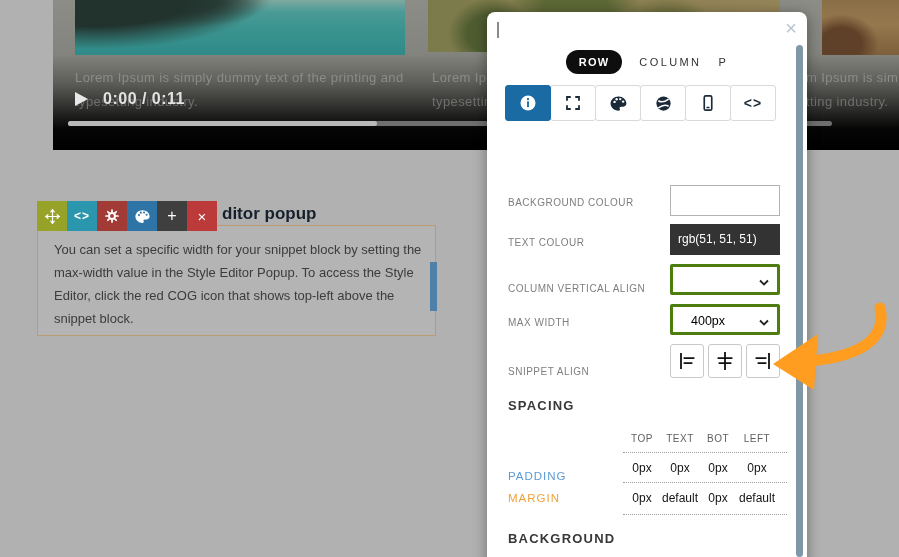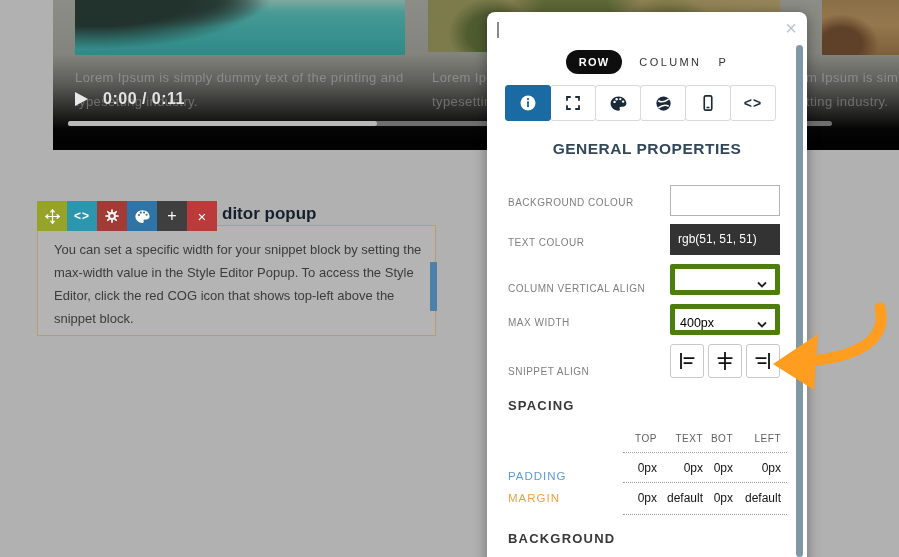--- a/index.html
+++ b/index.html
@@ -62,28 +62,28 @@
   .itab { width:46px; height:36px; border:1px solid #d9d9d9; margin-left:-1px; background:#fff;
     display:flex; align-items:center; justify-content:center; cursor:pointer; border-radius:3px; color:#1b2a38; }
   .itab.active { background:#1a6ba3; border-color:#1a6ba3; z-index:1; }
   .itab .glyph { font-size:14px; font-weight:700; letter-spacing:1px; }
   .gen-title { position:absolute; left:0; top:128px; width:100%; text-align:center;
     color:#33475b; font-size:15.5px; font-weight:700; letter-spacing:.5px; }
   .f-label { position:absolute; left:21px; width:155px; font-size:10px; color:#7e7e7e; letter-spacing:.5px; }
   .f-ctl { position:absolute; left:183px; width:110px; height:31px; }
   .box-white { background:#fff; border:1px solid #b3b3b3; }
   .box-dark { background:#333; color:#fff; font-size:12px; line-height:31px; padding-left:8px; }
-  .sel { background:#fff; border:5px solid #4d7c0f; border-radius:2px; font-size:12.5px; color:#000;
-    line-height:29px; padding-left:5px; cursor:pointer; }
+  .sel { background:#fff; border:3px solid #4d7c0f; border-radius:2px; font-size:12.5px; color:#000;
+    line-height:29px; padding-left:18px; cursor:pointer; }
   .sel svg { position:absolute; right:8px; top:12px; }
   .align-group { position:absolute; left:183px; top:332px; display:flex; gap:4px; }
   .align-btn { width:34px; height:34px; border:1px solid #c9c9c9; border-radius:3px; background:#fff;
     display:flex; align-items:center; justify-content:center; cursor:pointer; }
   .sec-title { position:absolute; left:21px; font-size:13px; font-weight:700; color:#383838; letter-spacing:1.2px; }
-  .grid4 { position:absolute; left:140px; display:grid; grid-template-columns:30px 46px 30px 48px; text-align:right; }
+  .grid4 { position:absolute; left:140px; display:grid; grid-template-columns:30px 46px 30px 48px; text-align:center; }
   .grid4.hdr { font-size:10px; color:#5e5e5e; letter-spacing:.5px; }
   .grid4.val { font-size:12px; color:#141414; }
   .grid4.val span { cursor:pointer; }
   .dotline { position:absolute; left:136px; width:164px; border-top:1px dotted #9e9e9e; }
   .row-label { position:absolute; left:21px; font-size:11.5px; letter-spacing:1px; cursor:pointer; }
   .lbl-padding { color:#5b9bd5; }
   .lbl-margin { color:#f0a23c; }
   .popup-scrollbar { position:absolute; left:309px; top:33px; width:7px; height:512px;
     background:#8097a6; border-radius:4px; cursor:pointer; }
 
@@ -205,21 +205,20 @@
         <svg width="18" height="18" viewBox="0 0 24 24">
           <rect x="7" y="2.5" width="10" height="19" rx="2" fill="none" stroke="#1b2a38" stroke-width="2.2"></rect>
           <line x1="10" y1="18" x2="14" y2="18" stroke="#1b2a38" stroke-width="2"></line>
         </svg>
       </div>
       <div class="itab">
         <span class="glyph">&lt;&gt;</span>
       </div>
     </div>
 
-    <div class="gen-title">GENERAL PROPERTIES</div>
 
     <div class="f-label" style="top:185px;">BACKGROUND COLOUR</div>
     <div class="f-ctl box-white" style="top:173px;"></div>
 
     <div class="f-label" style="top:225px;">TEXT COLOUR</div>
     <div class="f-ctl box-dark" style="top:212px;">rgb(51, 51, 51)</div>
 
     <div class="f-label" style="top:271px;">COLUMN VERTICAL ALIGN</div>
     <div class="f-ctl sel" style="top:252px;">
       <span></span>

